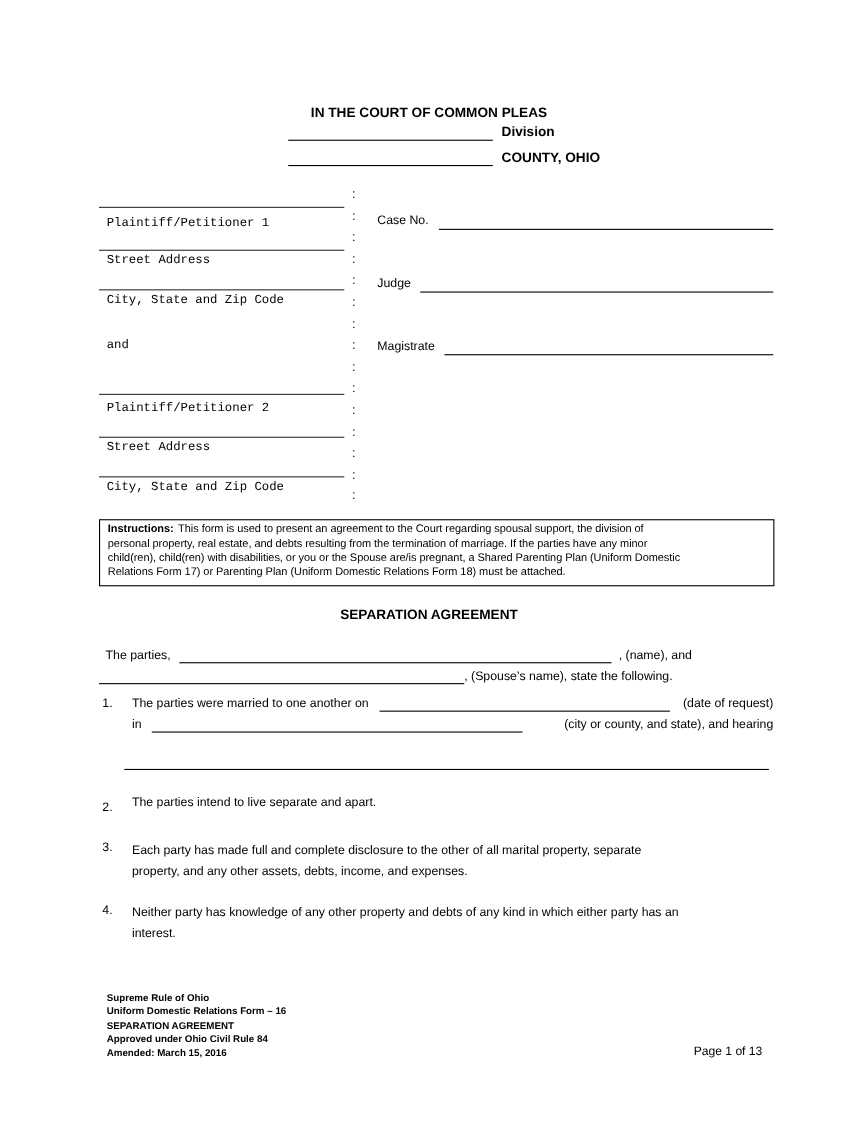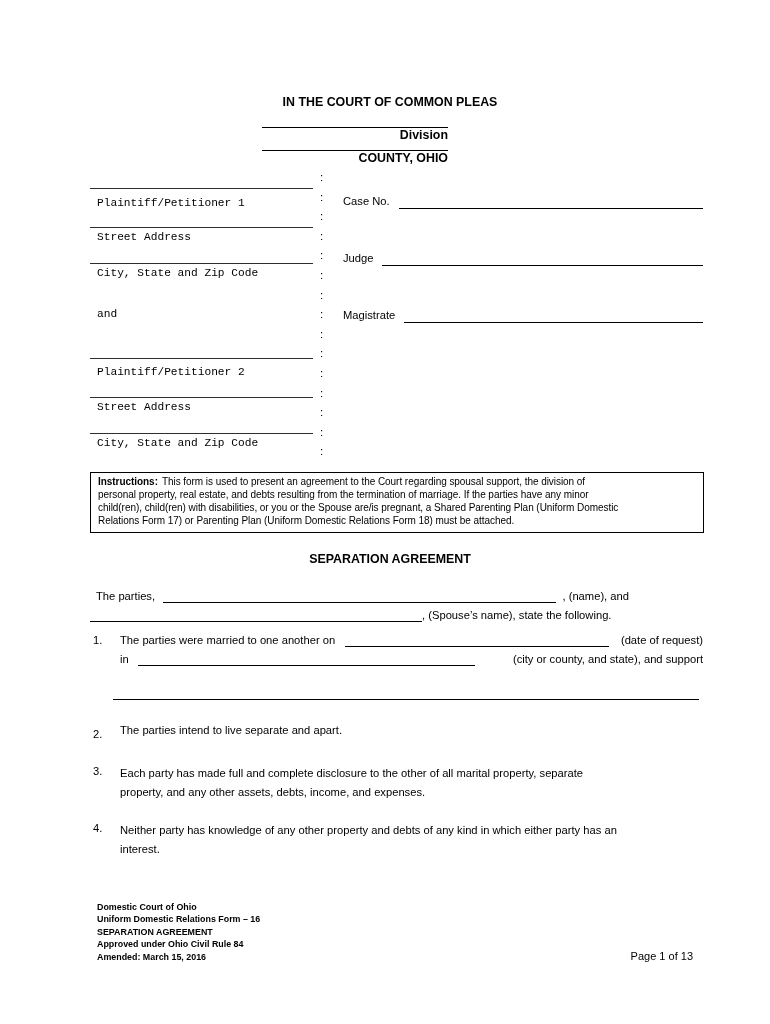--- a/index.html
+++ b/index.html
@@ -12,21 +12,21 @@
     overflow: hidden;
     font-family: "Liberation Sans", sans-serif;
     color: #000;
     font-size: 11.2px;
   }
 
   
   .hdr1 { position: absolute; left: 24px; right: 0; top: 95px; text-align: center;
           font-size: 12.4px; font-weight: bold; line-height: 15px; }
   .hdrrow { position: absolute; left: 262px; display: flex; align-items: flex-end;
-            line-height: 15px; font-size: 12.4px; font-weight: bold; flex-direction: column; }
+            line-height: 15px; font-size: 12.4px; font-weight: bold; }
   .hdrrow .blank { width: 186px; height: 15px; }
   .hdrrow .lab { margin-left: 8px; white-space: nowrap; }
 
   
   .blank { display: inline-block; height: 14px; border-bottom: 1.35px solid #000; }
 
   
   .capline { position: absolute; left: 90px; width: 223px; height: 3px;
              border-top: 1.5px solid #2e2e2e; }
   .caplabel { position: absolute; left: 97px; line-height: 14px; white-space: nowrap; font-family: Liberation Mono, monospace; }
@@ -149,21 +149,21 @@
 
   <div class="num" style="top:633px">1.</div>
   <div class="row" style="left:120px; top:633px; width:583px">
     <span>The parties were married to one another on</span>
     <span class="blank fl" style="margin:0 12px 0 10px"></span>
     <span>(date of request)</span>
   </div>
   <div class="row" style="left:120px; top:652px; width:583px">
     <span>in</span>
     <span class="blank fl" style="margin:0 38px 0 9px"></span>
-    <span>(city or county, and state), and support</span>
+    <span>(city or county, and state), and hearing</span>
   </div>
   <div class="contline"></div>
 
   <div class="num" style="top:727px">2.</div>
   <div class="itext" style="top:721px">
     <div>The parties intend to live separate and apart.</div>
   </div>
 
   <div class="num" style="top:764px">3.</div>
   <div class="itext" style="top:764px">
@@ -171,21 +171,21 @@
     <div>property, and any other assets, debts, income, and expenses.</div>
   </div>
 
   <div class="num" style="top:821px">4.</div>
   <div class="itext" style="top:821px">
     <div>Neither party has knowledge of any other property and debts of any kind in which either party has an</div>
     <div>interest.</div>
   </div>
 
   <div class="footer">
-    <div>Domestic Court of Ohio</div>
+    <div>Supreme Rule of Ohio</div>
     <div>Uniform Domestic Relations Form – 16</div>
     <div>SEPARATION AGREEMENT</div>
     <div>Approved under Ohio Civil Rule 84</div>
     <div>Amended: March 15, 2016</div>
   </div>
   <div class="pagenum">Page 1 of 13</div>
 
 </div>
 
 </body></html>

